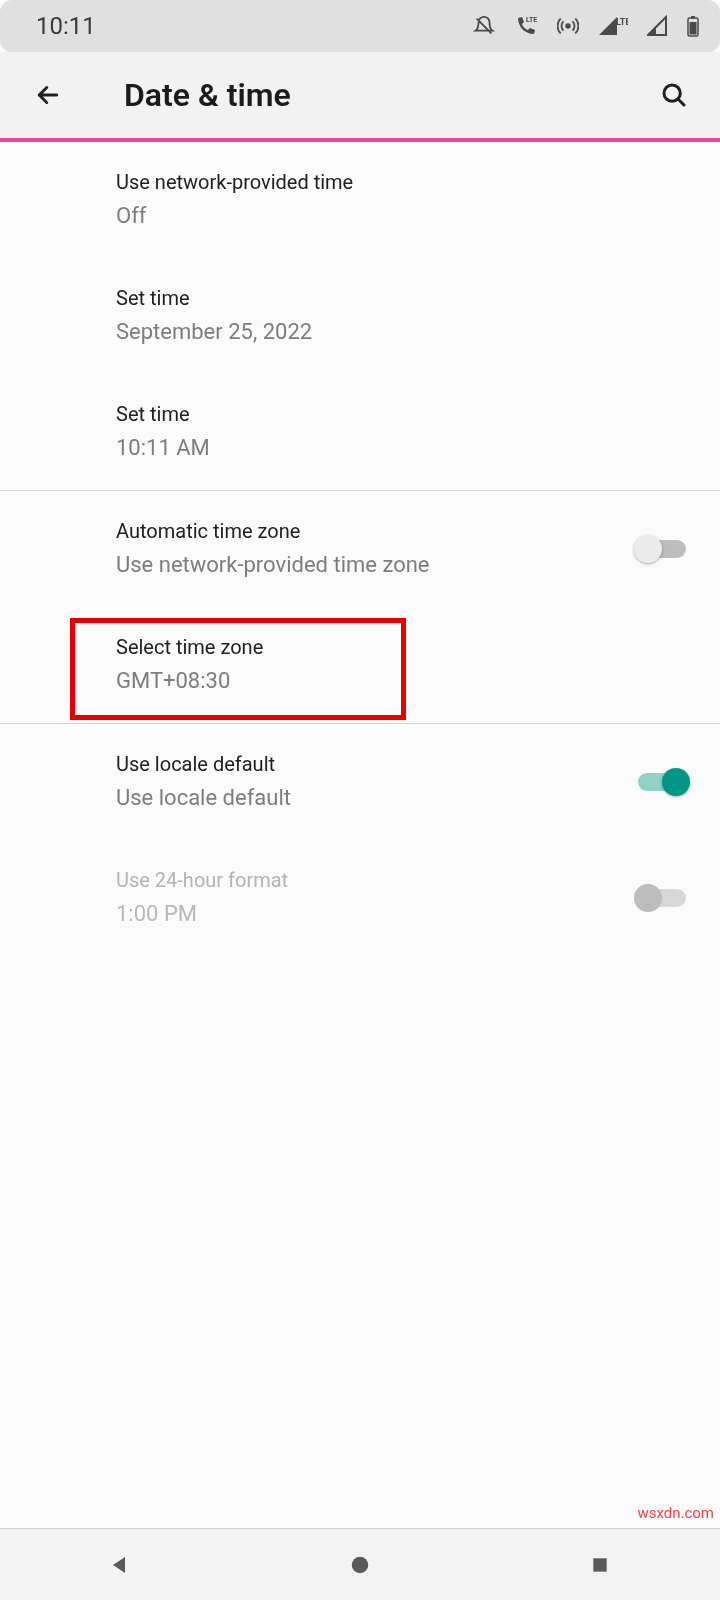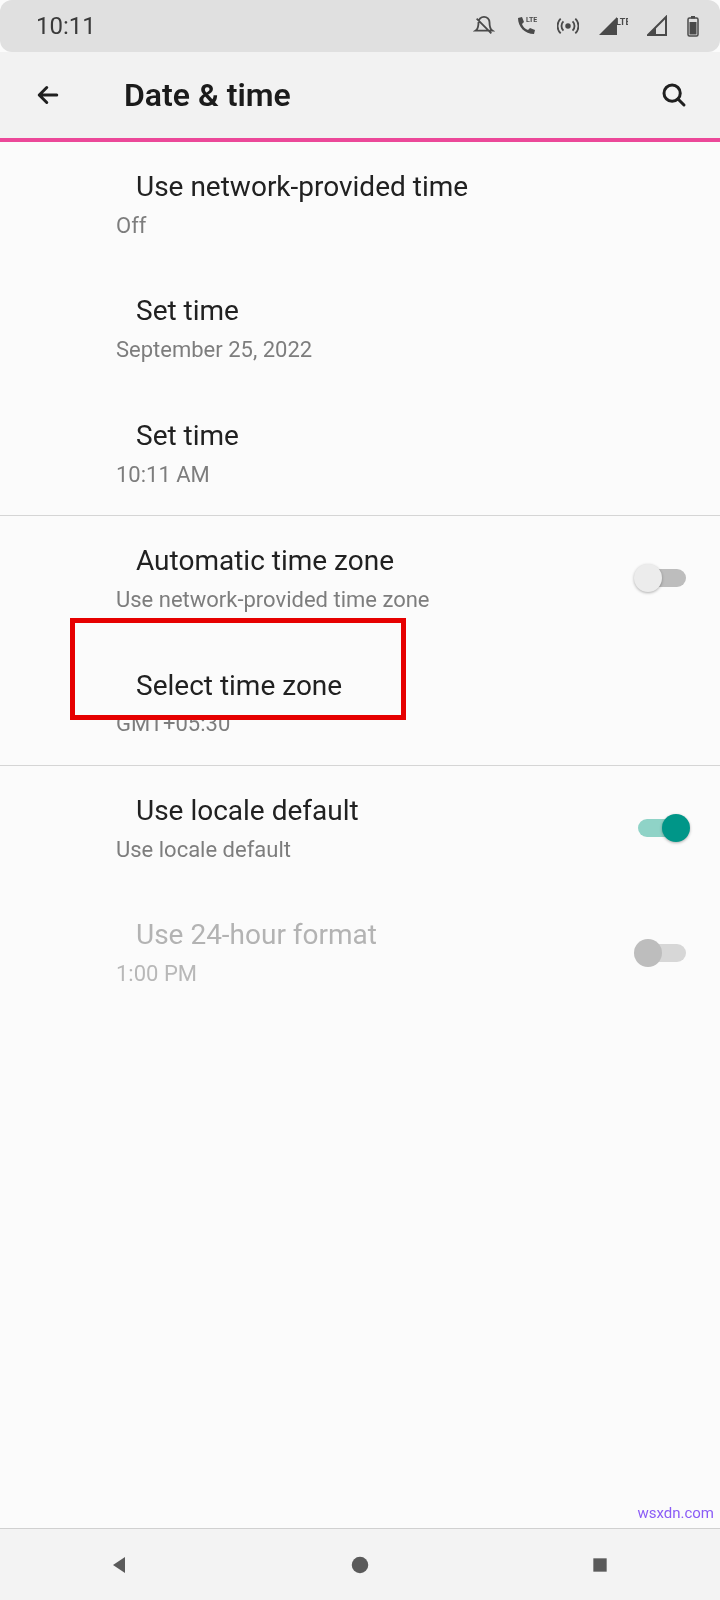--- a/index.html
+++ b/index.html
@@ -41,21 +41,21 @@
   
   .settings-list { }
   .section-divider { height:1px; background:#d5d5d5; width:100%; }
   .setting-item {
     display:flex;
     align-items:center;
     padding:26px 30px 26px 116px;
     min-height:116px;
   }
   .setting-text { flex:1; }
-  .setting-title { font-size:28px; color:#212121; line-height:1.35;margin-left:20px; }
+  .setting-title { font-size:20px; color:#212121; line-height:1.35; }
   .setting-sub   { font-size:22px; color:#7d7d7d; margin-top:6px; line-height:1.3; }
   .setting-item.disabled .setting-title { color:#b3b3b3; }
   .setting-item.disabled .setting-sub   { color:#b8b8b8; }
   
   
   .switch { position:relative; width:56px; height:36px; flex-shrink:0; margin-left:16px; }
   .switch .track { position:absolute; top:9px; left:4px; width:48px; height:18px; border-radius:9px; background:#bdbdbd; }
   .switch .thumb { position:absolute; top:4px; width:28px; height:28px; border-radius:50%; background:#ececec; box-shadow:0 1px 3px rgba(0,0,0,0.3); }
   .switch.off .thumb { left:0; }
   .switch.on .track { background:#8fd3c7; }
@@ -82,21 +82,21 @@
     display:flex;
     align-items:center;
     justify-content:space-around;
   }
   .nav-btn { width:110px; height:50px; display:flex; align-items:center; justify-content:center; }
   
   .watermark {
     position:absolute;
     right:6px; bottom:78px;
     font-size:15px;
-    color:#8b5cf6;
+    color:#ef4444;
   }
   
   body { position:relative; }
 </style>
 </head>
 <body>
 
 <div class="status-bar">
   <span>10:11</span>
   <div class="status-right">
@@ -186,21 +186,21 @@
     </div>
     <div class="switch off">
       <div class="track"></div>
         <div class="thumb"></div>
     </div>
   </div>
 
   <div class="setting-item">
     <div class="setting-text">
       <div class="setting-title">Select time zone</div>
-      <div class="setting-sub">GMT+05:30</div>
+      <div class="setting-sub">GMT+08:30</div>
     </div>
   </div>
 
   <div class="section-divider"></div>
 
   <div class="setting-item">
     <div class="setting-text">
       <div class="setting-title">Use locale default</div>
       <div class="setting-sub">Use locale default</div>
     </div>

